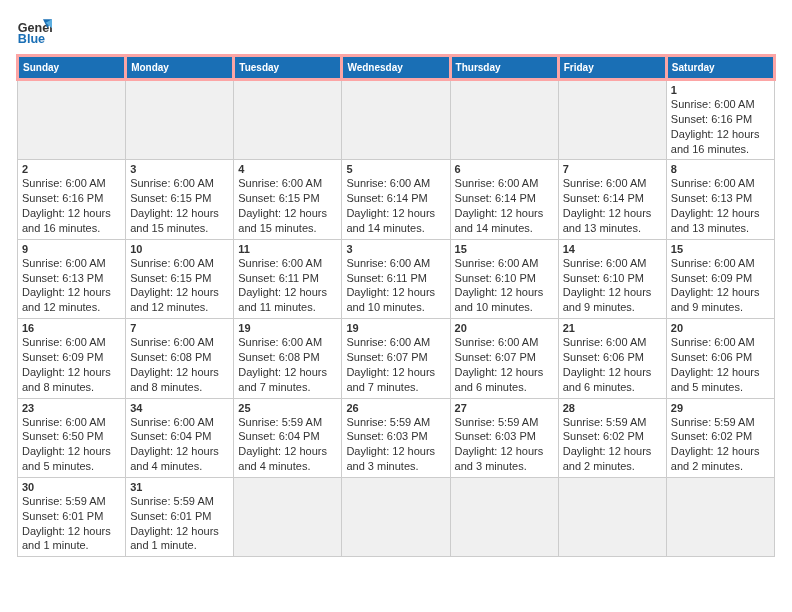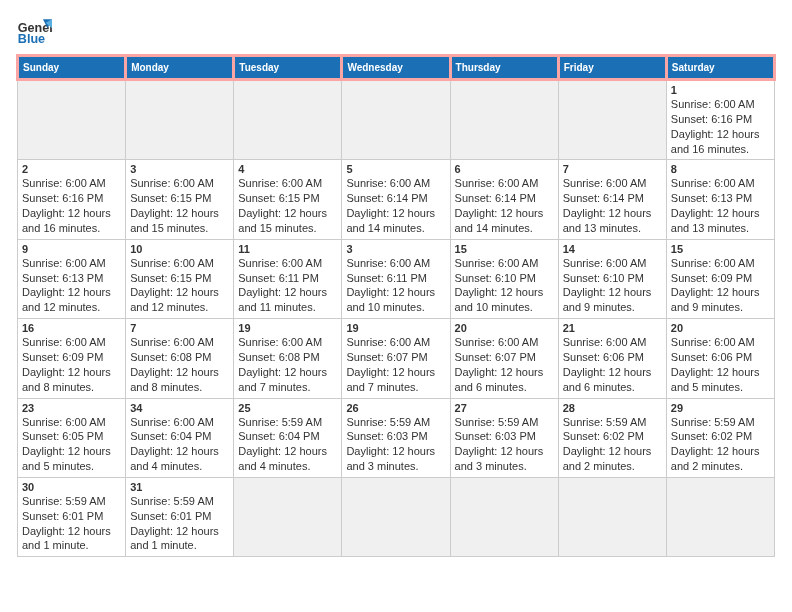--- a/index.html
+++ b/index.html
@@ -281,21 +281,21 @@
             <div class="day-info">Sunrise: 6:00 AM
 Sunset: 6:06 PM
 Daylight: 12 hours
 and 5 minutes.</div>
           </td>
         </tr>
         <tr>
           <td>
             <span class="day-number">23</span>
             <div class="day-info">Sunrise: 6:00 AM
-Sunset: 6:05 PM
+Sunset: 6:50 PM
 Daylight: 12 hours
 and 5 minutes.</div>
           </td>
           <td>
             <span class="day-number">34</span>
             <div class="day-info">Sunrise: 6:00 AM
 Sunset: 6:04 PM
 Daylight: 12 hours
 and 4 minutes.</div>
           </td>

